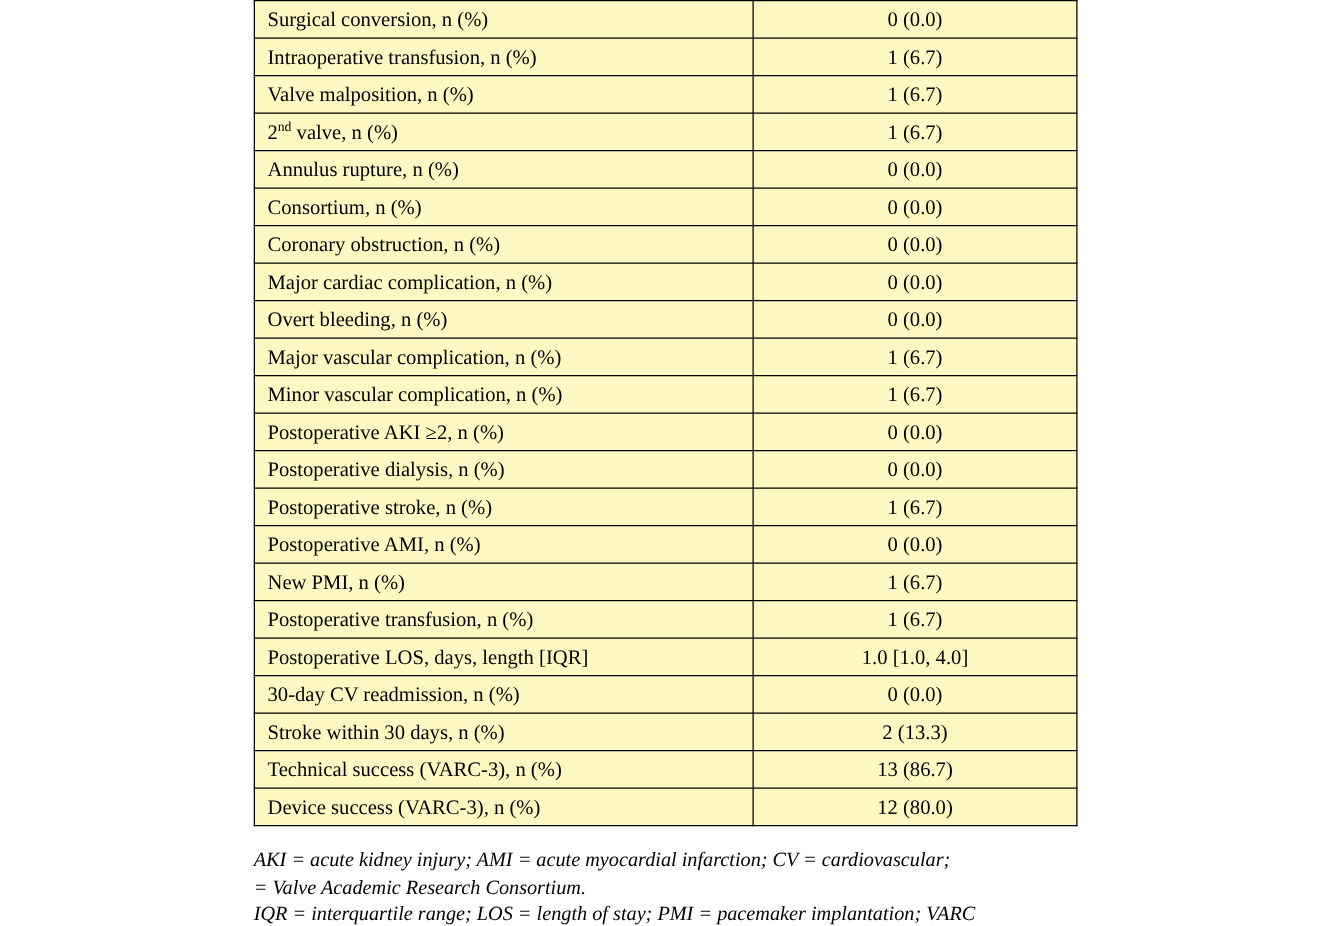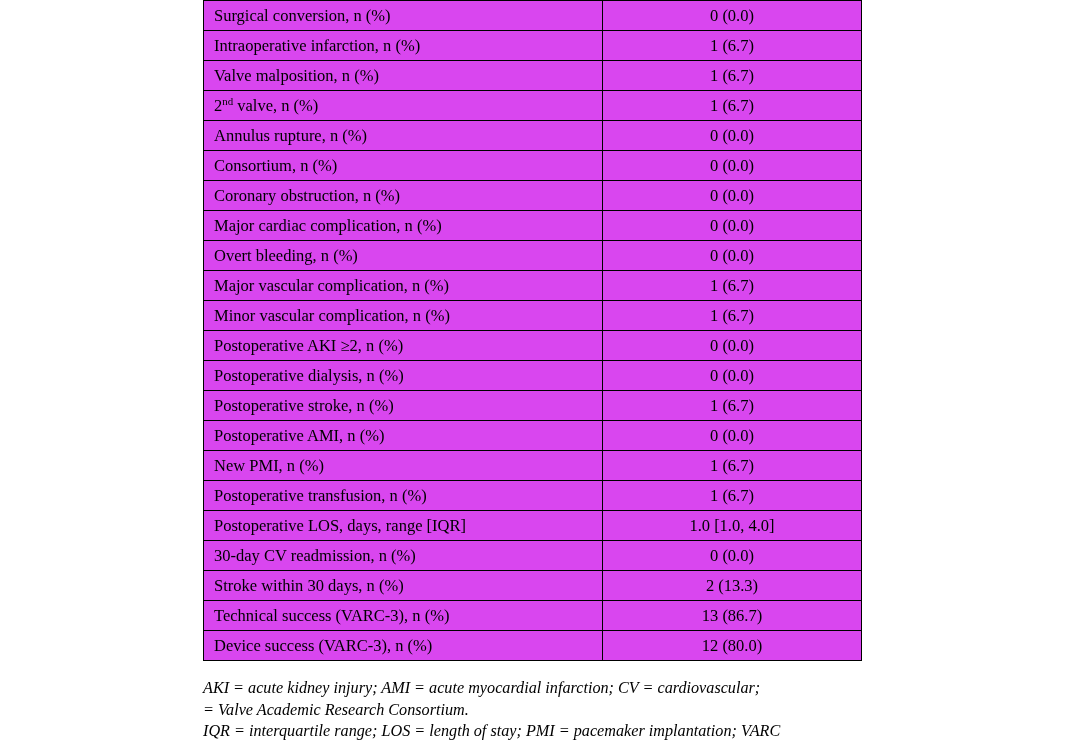--- a/index.html
+++ b/index.html
@@ -27,21 +27,21 @@
     position: absolute;
     left: 203px;
     top: 0px;
     width: 658px;
   }
 
   table.outcomes {
     border-collapse: collapse;
     width: 658px;
     table-layout: fixed;
-    background: #d946ef;
+    background: #fef9c3;
   }
 
   table.outcomes col.col-label { width: 399px; }
   table.outcomes col.col-value { width: 259px; }
 
   table.outcomes td {
     border: 1px solid #000000;
     height: 29px;
     padding: 0 0 0 10px;
     font-size: 16.5px;
@@ -86,21 +86,21 @@
       <colgroup>
         <col class="col-label">
         <col class="col-value">
       </colgroup>
       <tbody id="table-body">
       <tr>
             <td class="label-cell">Surgical conversion, n (%)</td>
             <td class="value-cell">0 (0.0)</td>
           </tr>
           <tr>
-            <td class="label-cell">Intraoperative infarction, n (%)</td>
+            <td class="label-cell">Intraoperative transfusion, n (%)</td>
             <td class="value-cell">1 (6.7)</td>
           </tr>
           <tr>
             <td class="label-cell">Valve malposition, n (%)</td>
             <td class="value-cell">1 (6.7)</td>
           </tr>
           <tr>
             <td class="label-cell">2<sup class="ordinal">nd</sup><span> valve, n (%)</span></td>
             <td class="value-cell">1 (6.7)</td>
           </tr>
@@ -150,21 +150,21 @@
           </tr>
           <tr>
             <td class="label-cell">New PMI, n (%)</td>
             <td class="value-cell">1 (6.7)</td>
           </tr>
           <tr>
             <td class="label-cell">Postoperative transfusion, n (%)</td>
             <td class="value-cell">1 (6.7)</td>
           </tr>
           <tr>
-            <td class="label-cell">Postoperative LOS, days, range [IQR]</td>
+            <td class="label-cell">Postoperative LOS, days, length [IQR]</td>
             <td class="value-cell">1.0 [1.0, 4.0]</td>
           </tr>
           <tr>
             <td class="label-cell">30-day CV readmission, n (%)</td>
             <td class="value-cell">0 (0.0)</td>
           </tr>
           <tr>
             <td class="label-cell">Stroke within 30 days, n (%)</td>
             <td class="value-cell">2 (13.3)</td>
           </tr>

